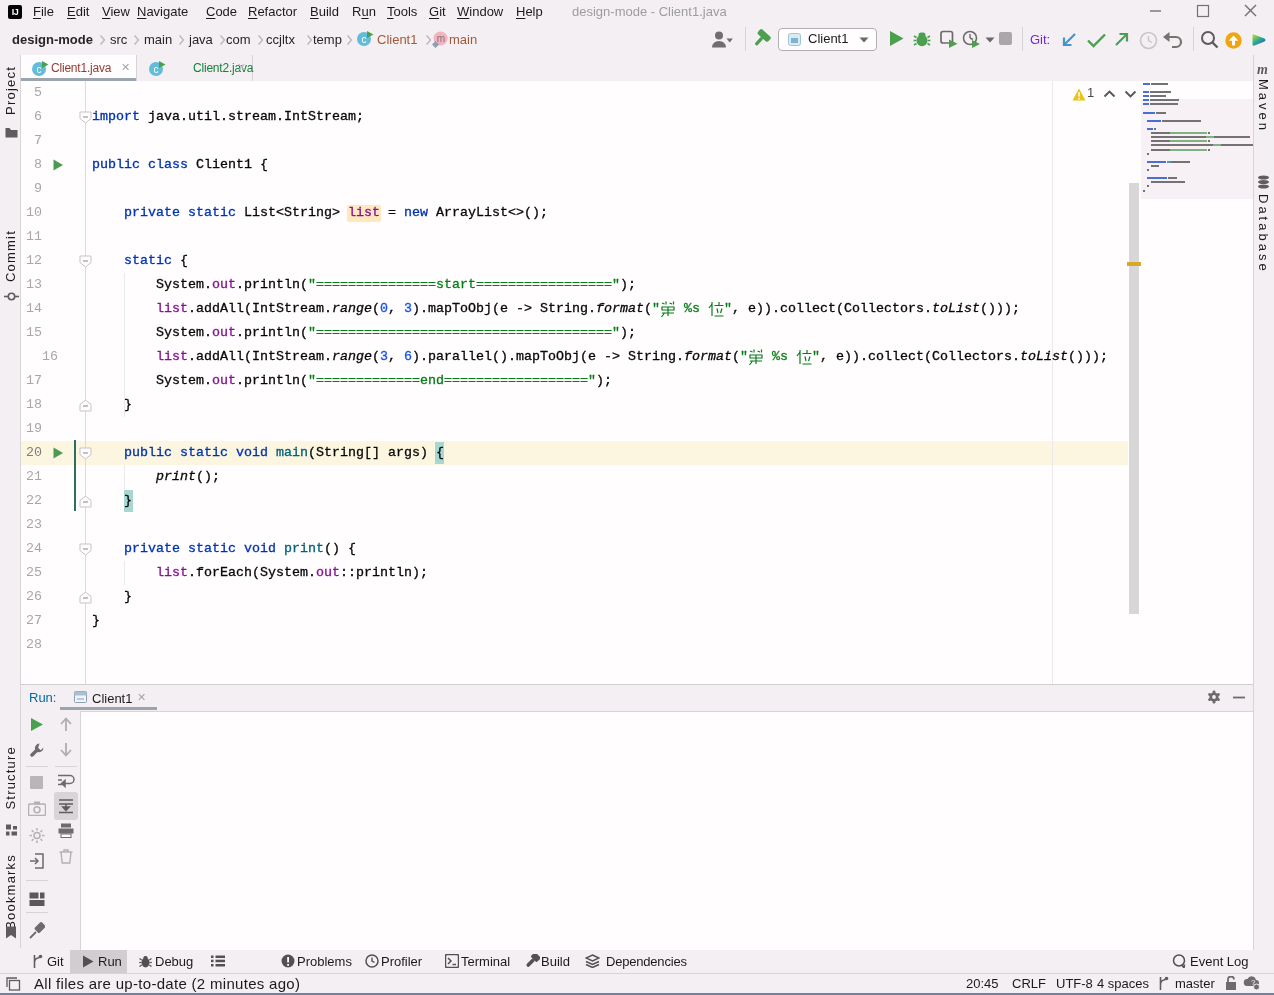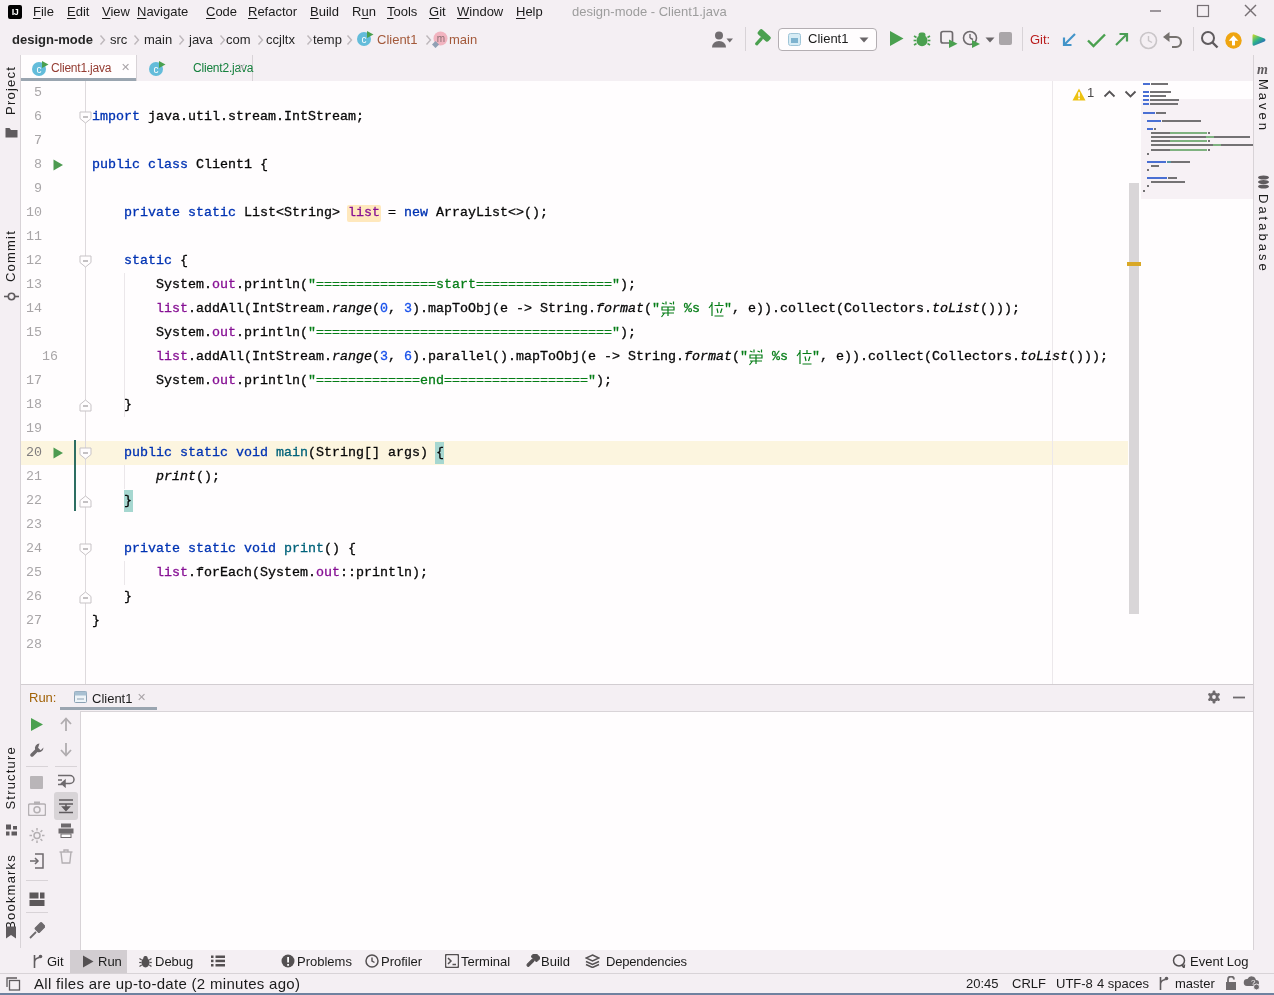--- a/index.html
+++ b/index.html
@@ -163,21 +163,21 @@
       <circle cx="8" cy="8" r="6.5" fill="none" stroke="#6e6a6d" stroke-width="1.6"></circle>
       <line x1="8" y1="8" x2="8" y2="4" stroke="#6e6a6d" stroke-width="1.4"></line>
       <line x1="8" y1="8" x2="11" y2="9.5" stroke="#6e6a6d" stroke-width="1.4"></line>
       <polygon points="10,10 18,14 10,18" fill="#4aa04f"></polygon>
     </svg>
   <svg class="ic" style="left:985px;top:14px;" width="10" height="6">
       <polygon points="0.5,0.5 9.5,0.5 5,5.5" fill="#6a6669"></polygon>
     </svg>
   <div class="ic" style="left:999px;top:9px;width:13px;height:13px;background:#aaa6a9;border-radius:2px;"></div>
   <div class="sep-v" style="left:1022px;top:4px;height:24px;"></div>
-  <span class="ic" style="left:1030px;top:9px;font-size:13px;color:#b91c1c;">Git:</span>
+  <span class="ic" style="left:1030px;top:9px;font-size:13px;color:#6d28d9;">Git:</span>
   <svg class="ic" style="left:1060px;top:8px;" width="18" height="18">
       <line x1="15" y1="3" x2="4" y2="14" stroke="#4394c9" stroke-width="2.2"></line>
       <polyline points="4,6.5 4,14 11.5,14" fill="none" stroke="#4394c9" stroke-width="2.2"></polyline>
     </svg>
   <svg class="ic" style="left:1086px;top:9px;" width="21" height="16">
       <polyline points="2,8.5 7.5,14 19,2.5" fill="none" stroke="#4aa04f" stroke-width="2.4"></polyline>
     </svg>
   <svg class="ic" style="left:1113px;top:8px;" width="18" height="18">
       <line x1="3" y1="14" x2="14" y2="3" stroke="#4a9e55" stroke-width="2.2"></line>
       <polyline points="6.5,3 14,3 14,10.5" fill="none" stroke="#4a9e55" stroke-width="2.2"></polyline>
@@ -439,21 +439,21 @@
 <svg class="ic" style="left:1257px;top:175px;" width="13" height="14">
     <g fill="#5f5b5e">
       <ellipse cx="6.5" cy="2.5" rx="5.5" ry="2"></ellipse>
       <ellipse cx="6.5" cy="7" rx="5.5" ry="2"></ellipse>
       <ellipse cx="6.5" cy="11.5" rx="5.5" ry="2"></ellipse>
     </g>
   </svg>
 
 <div id="runpanel" class="abs">
   <div class="sep-h" style="left:0;top:0;width:1232px;background:#d2cdd1;"></div>
-  <span class="abs" style="left:8px;top:6px;font-size:13px;color:#a16207;">Run:</span>
+  <span class="abs" style="left:8px;top:6px;font-size:13px;color:#0369a1;">Run:</span>
   <span class="abs" style="left:71px;top:7px;font-size:13px;color:#1b1b1b;">Client1</span>
   <span class="abs" style="left:116px;top:7px;font-size:11px;color:#a9a4a8;">✕</span>
   <div class="abs" style="left:39px;top:23px;width:97px;height:3px;background:#9aa5b0;"></div>
   <div class="abs" style="left:59px;top:27px;width:1173px;height:239px;background:#fffdfe;"></div>
   <div class="sep-v" style="left:59px;top:27px;height:239px;"></div>
   <div class="sep-h" style="left:59px;top:27px;width:1173px;background:#d9d4d8;"></div>
   <svg class="ic" style="left:53px;top:7px;" width="13" height="12">
       <rect x="0.5" y="0.5" width="12" height="11" rx="1" fill="#eef4f8" stroke="#8aa0b2"></rect>
       <rect x="0.5" y="0.5" width="12" height="4" fill="#a8c0d2"></rect>
       <line x1="3" y1="8" x2="10" y2="8" stroke="#8aa0b2"></line>

